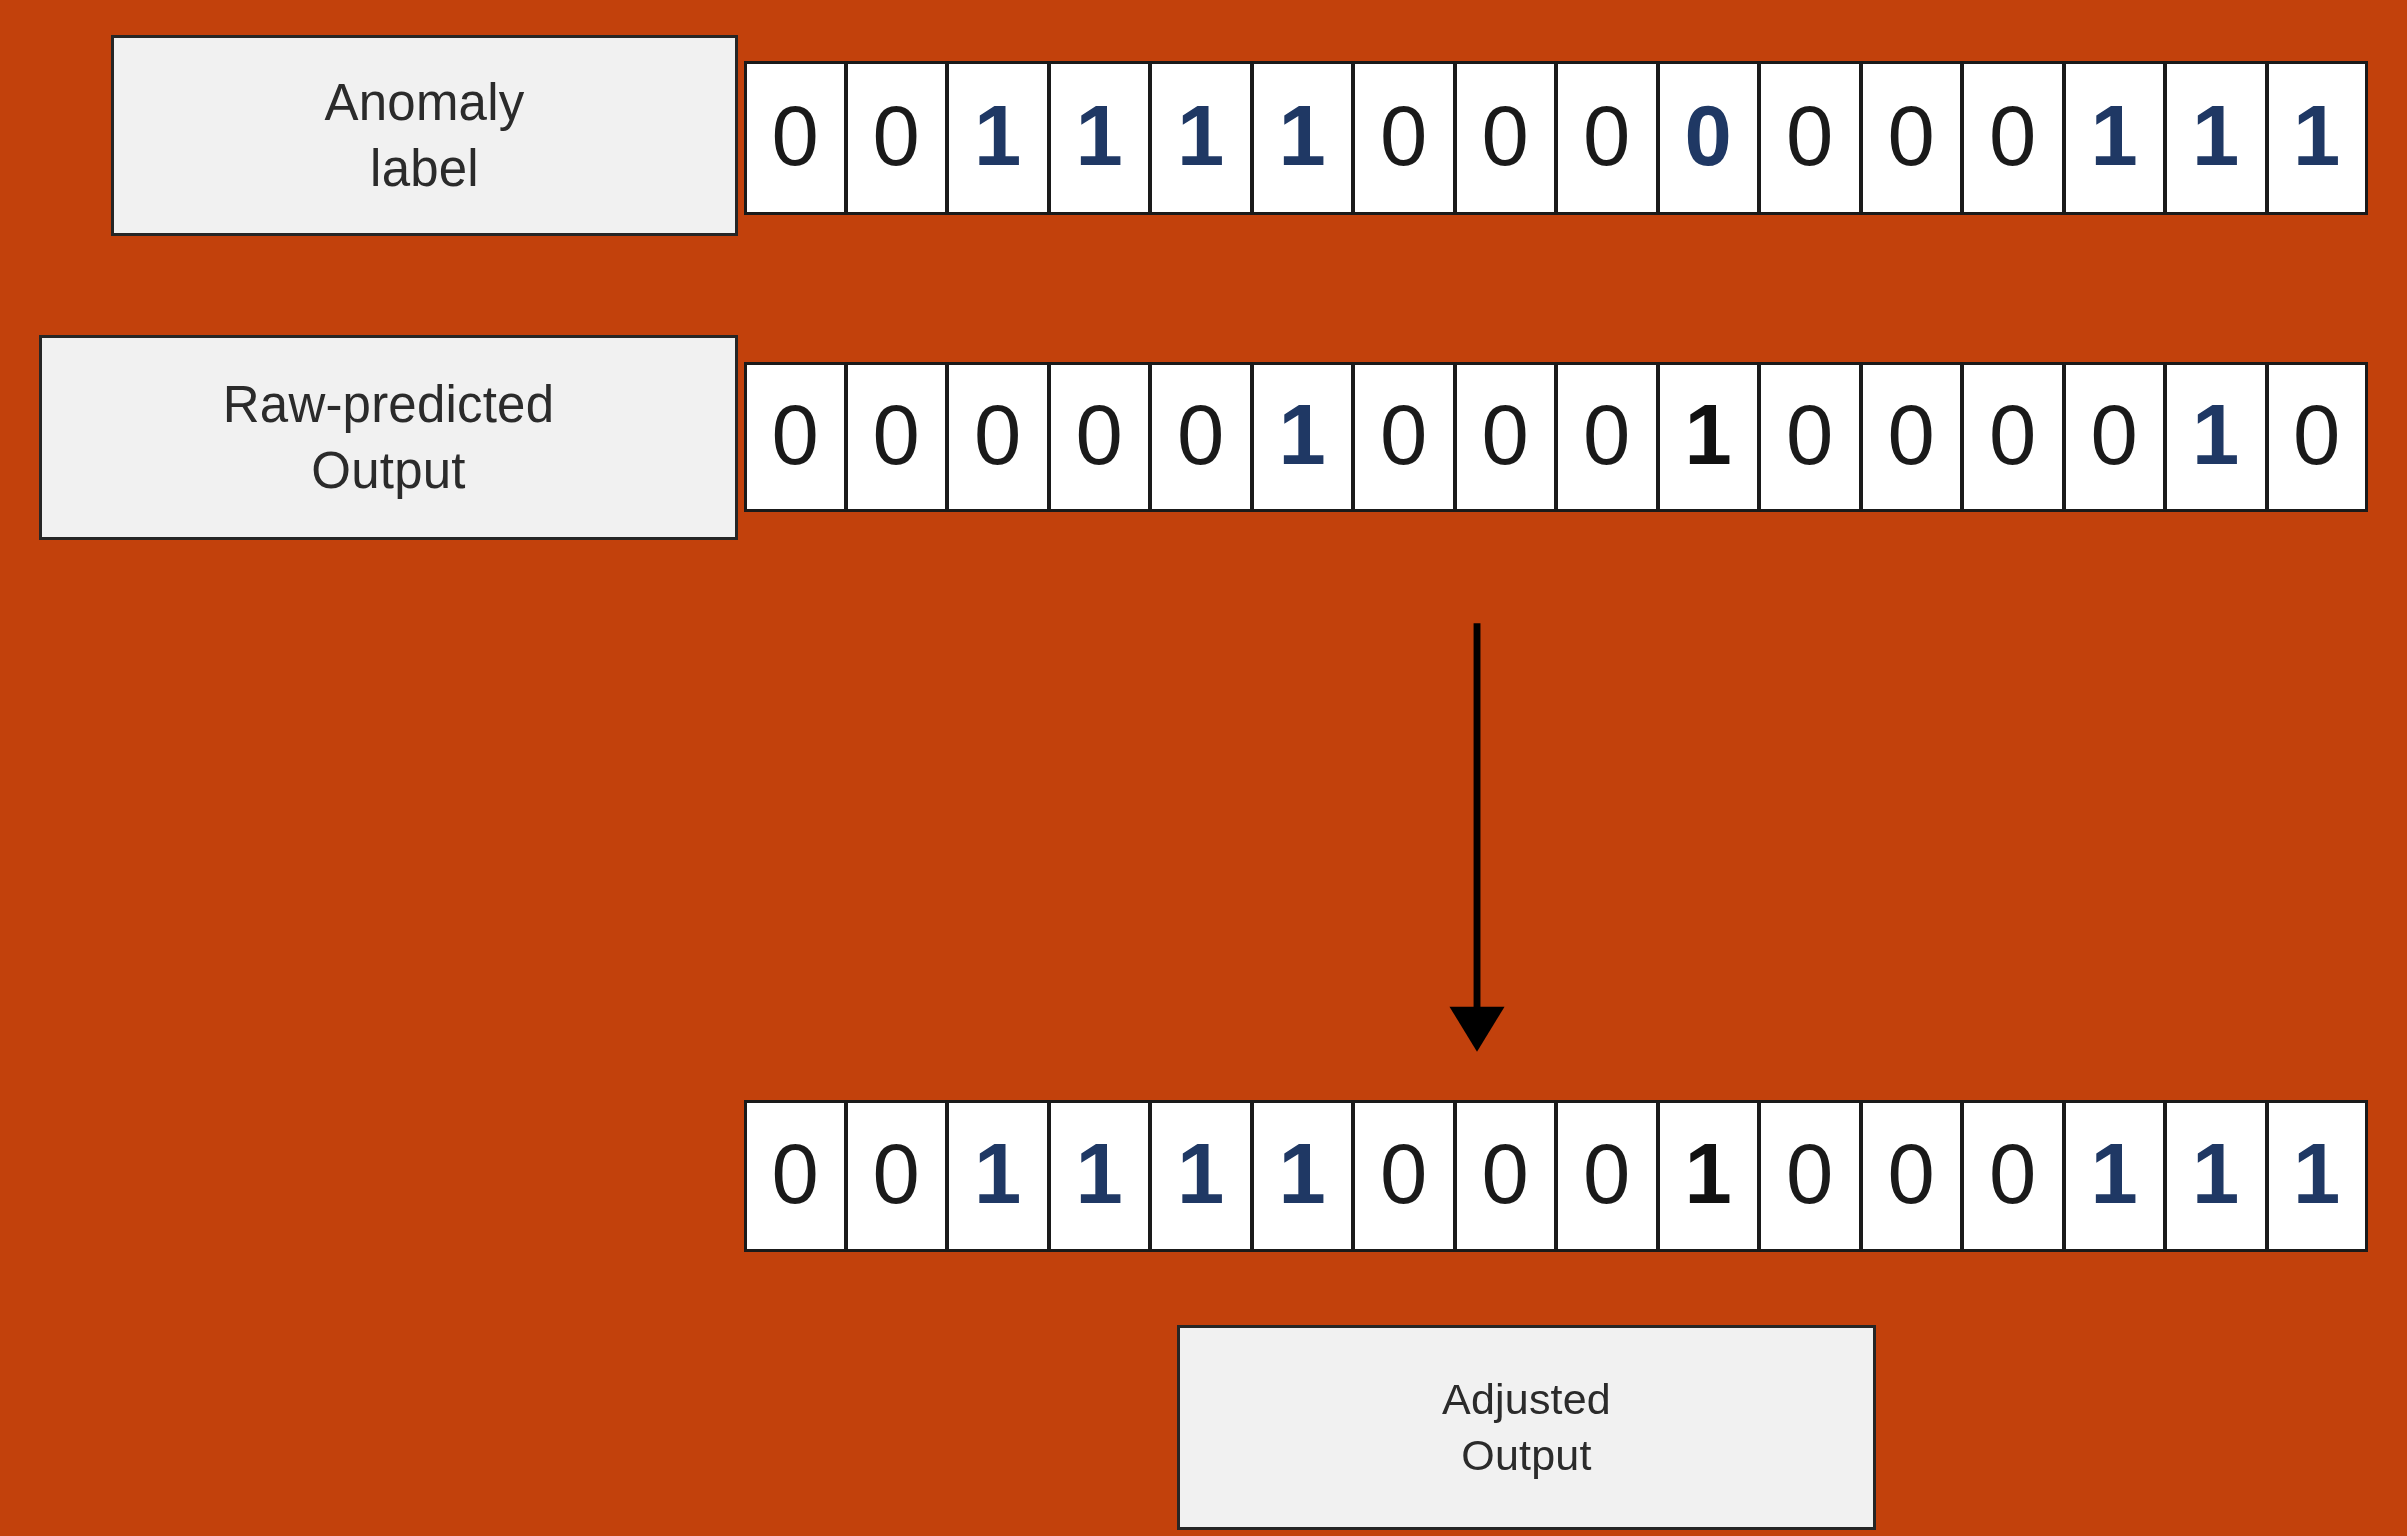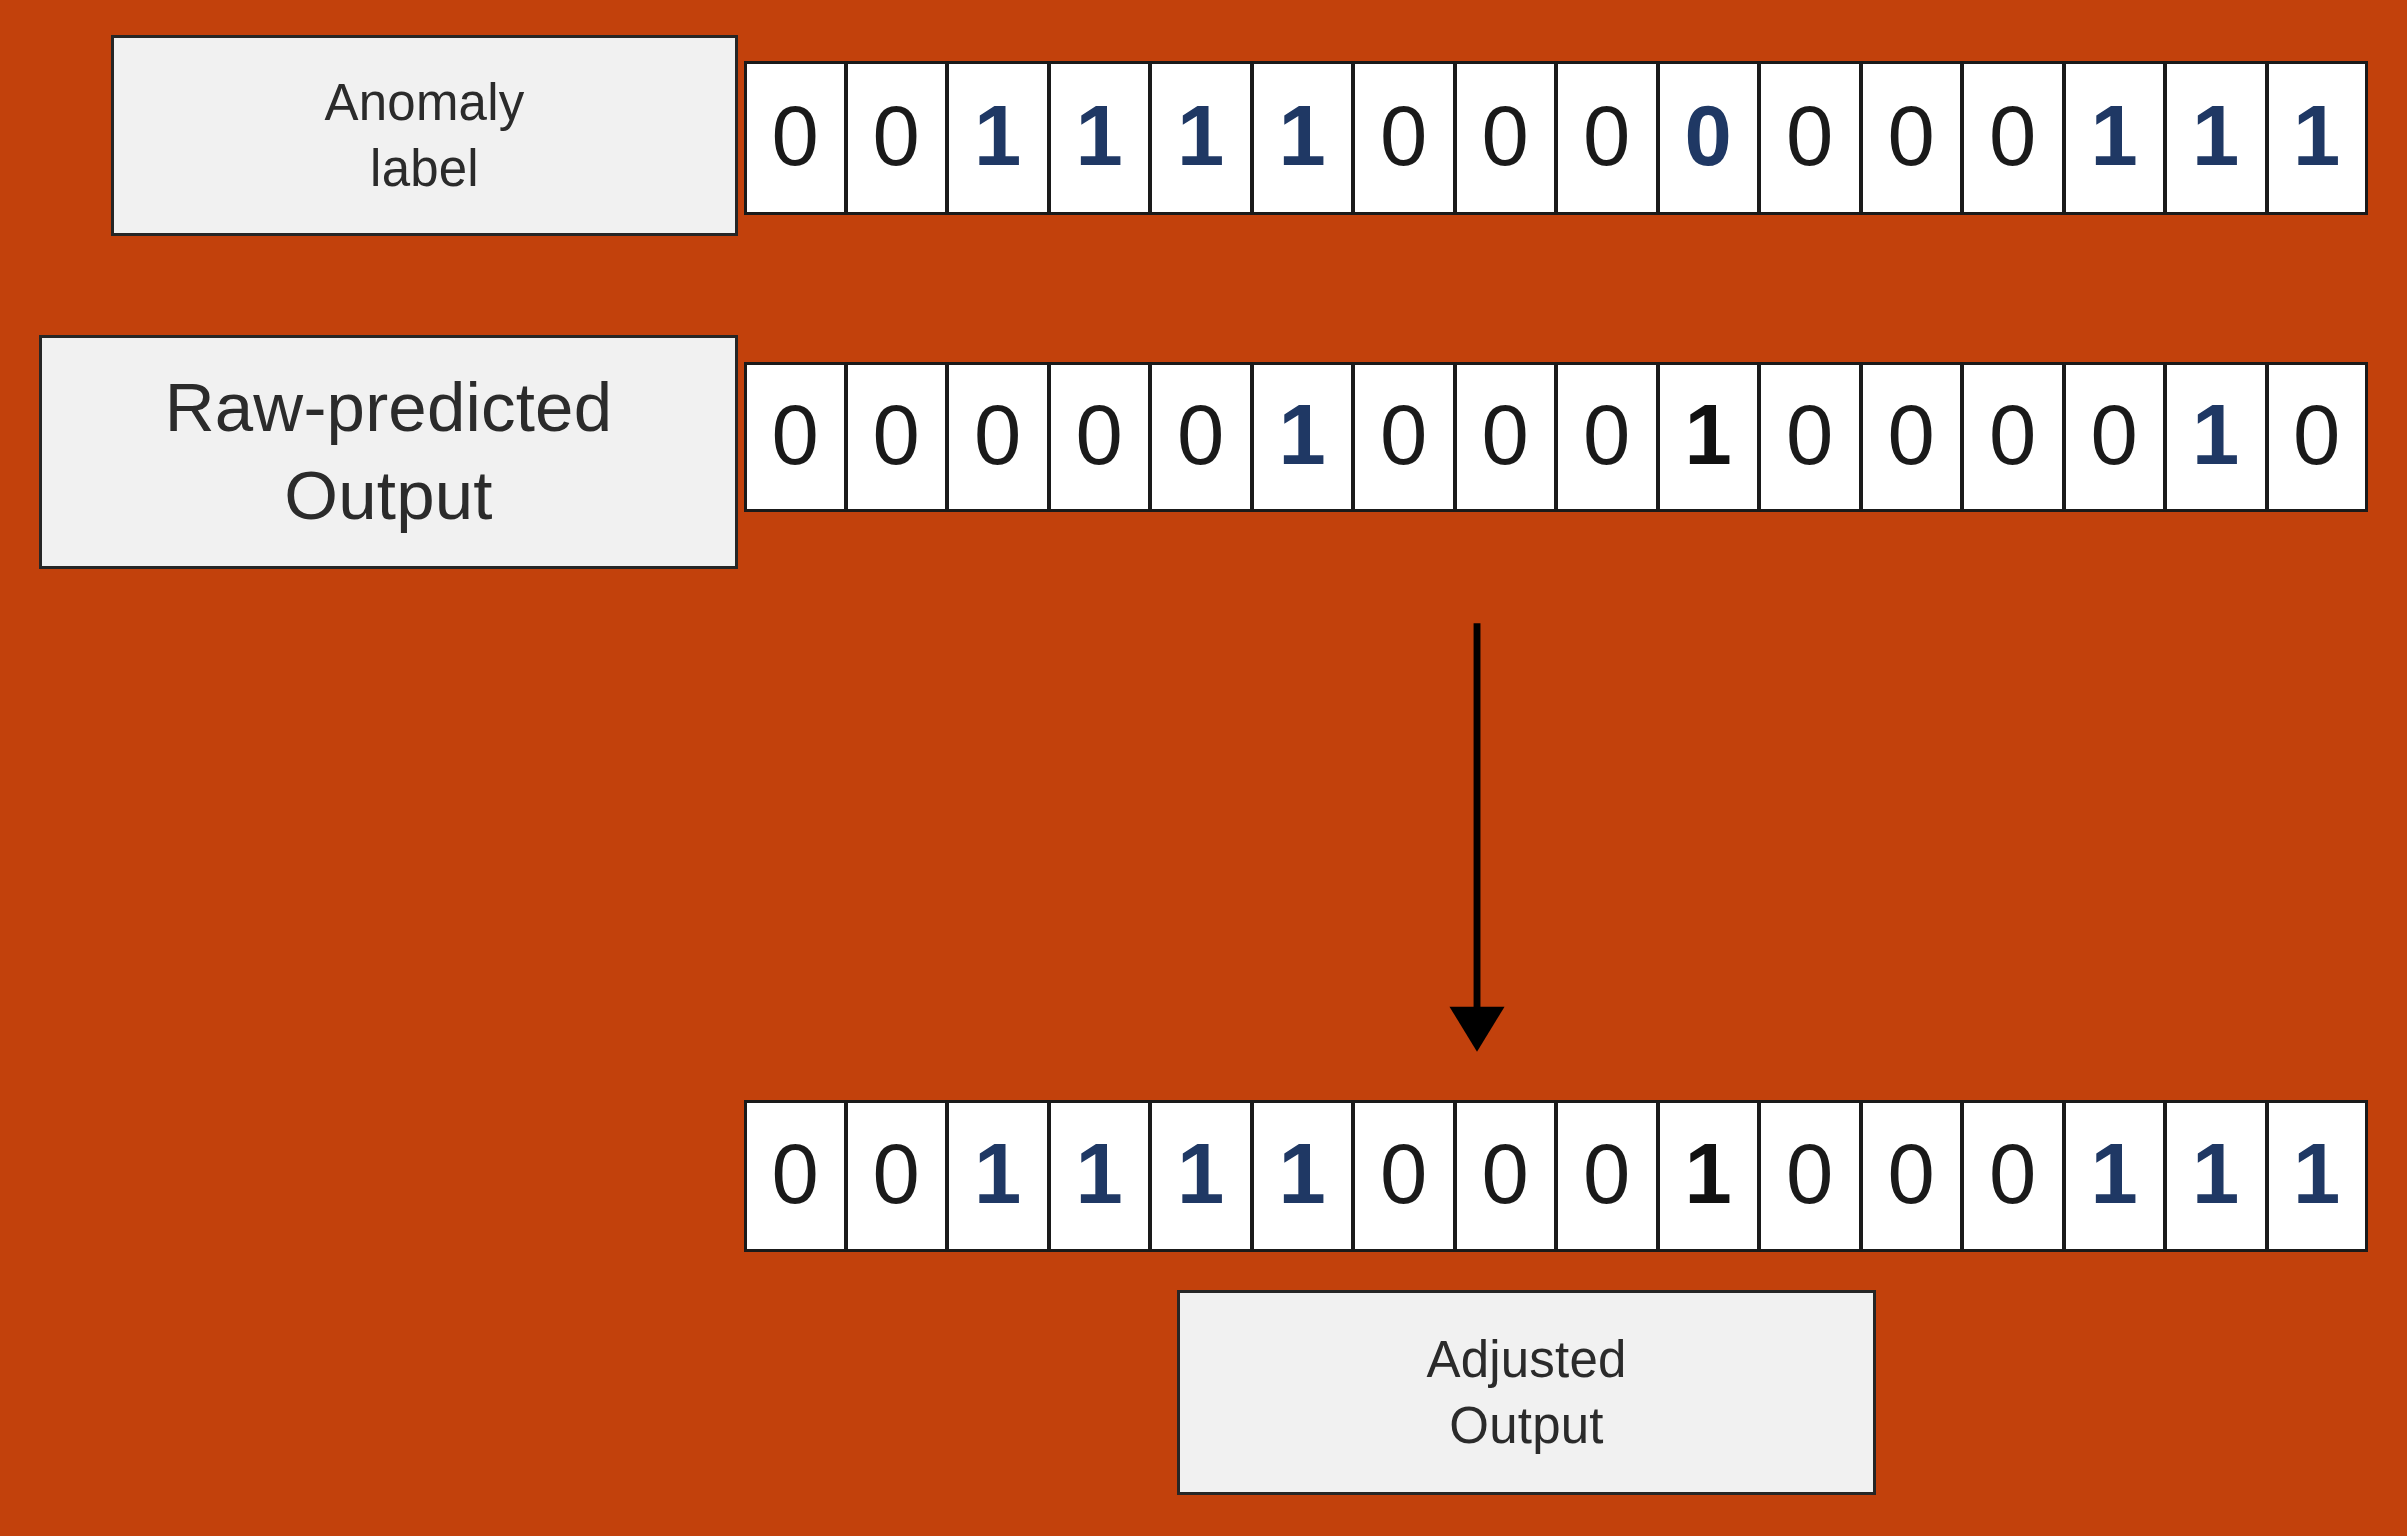--- a/index.html
+++ b/index.html
@@ -34,27 +34,27 @@
     letter-spacing: 0.2px;
     white-space: pre-line;
   }
   #box-anomaly-label {
     left: 111px;  top: 35px;
     width: 627px; height: 201px;
     font-size: 51px;
   }
   #box-raw-label {
     left: 39px;   top: 335px;
-    width: 699px; height: 234px;
-    font-size: 69px;
+    width: 699px; height: 205px;
+    font-size: 51px;
   }
   #box-adjusted-label {
-    left: 1177px; top: 1290px;
+    left: 1177px; top: 1325px;
     width: 699px; height: 205px;
-    font-size: 51px;
+    font-size: 43px;
   }
 
   
   .bit-strip {
     position: absolute;
     display: flex;
     box-sizing: border-box;
   }
   .bit-cell {
     box-sizing: border-box;

